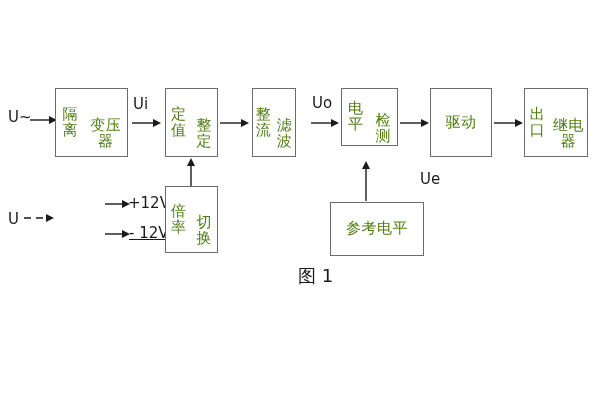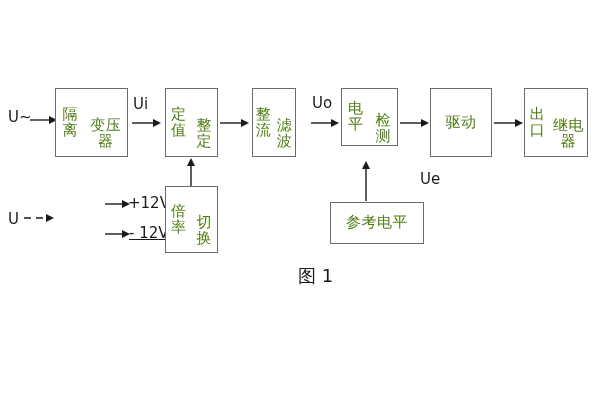--- a/index.html
+++ b/index.html
@@ -166,21 +166,21 @@
     <span class="ln">切换</span>
   </div>
 
   <div class="conn" style="left:185px; top:157px;">
     <svg width="12" height="30" viewBox="0 0 12 30">
       <line x1="6" y1="29" x2="6" y2="9" stroke="#1a1a1a" stroke-width="1.4"></line>
       <polygon points="2,9 6,1 10,9" fill="#1a1a1a"></polygon>
     </svg>
   </div>
 
-  <div class="blk one-line" style="left:330px; top:202px; width:94px; height:42px;">
+  <div class="blk one-line" style="left:330px; top:202px; width:94px; height:54px;">
     <span class="ln">参考电平</span>
   </div>
 
   <div class="conn" style="left:360px; top:160px;">
     <svg width="12" height="42" viewBox="0 0 12 42">
       <line x1="6" y1="41" x2="6" y2="9" stroke="#1a1a1a" stroke-width="1.4"></line>
       <polygon points="2,9 6,1 10,9" fill="#1a1a1a"></polygon>
     </svg>
   </div>
   <div class="lbl big" style="left:396px; top:172px;margin-left:24px;">Ue</div>

